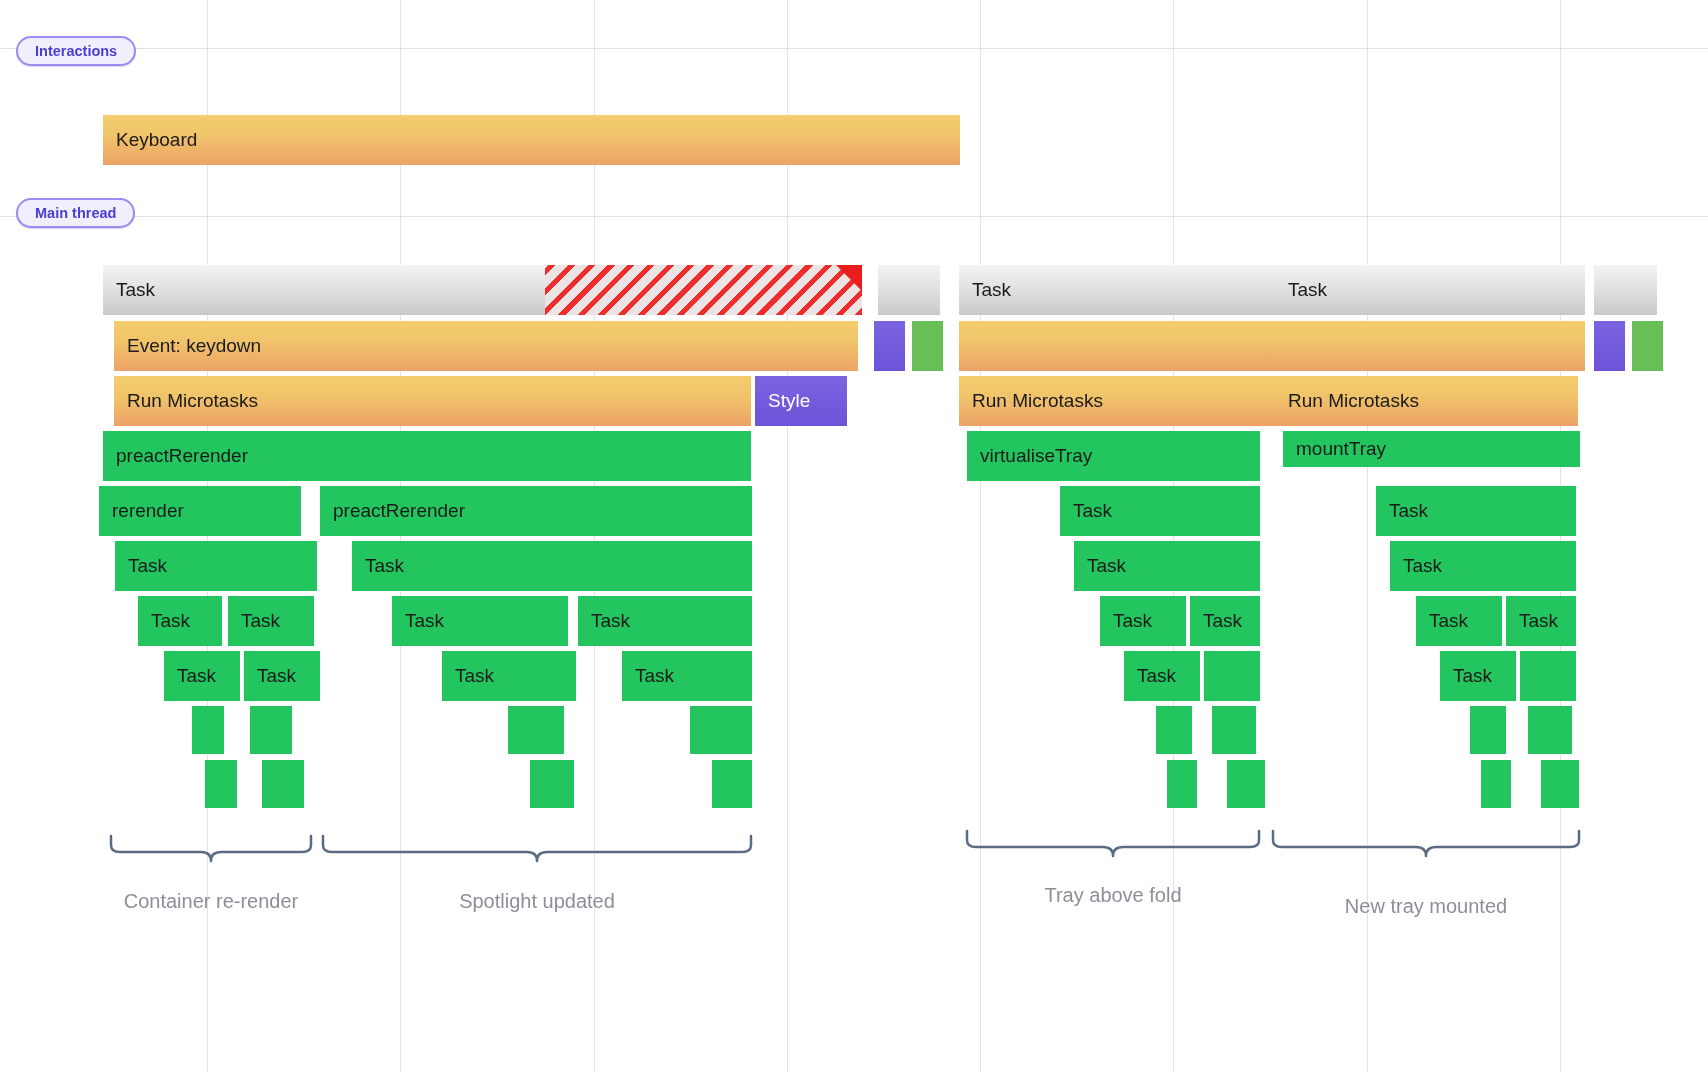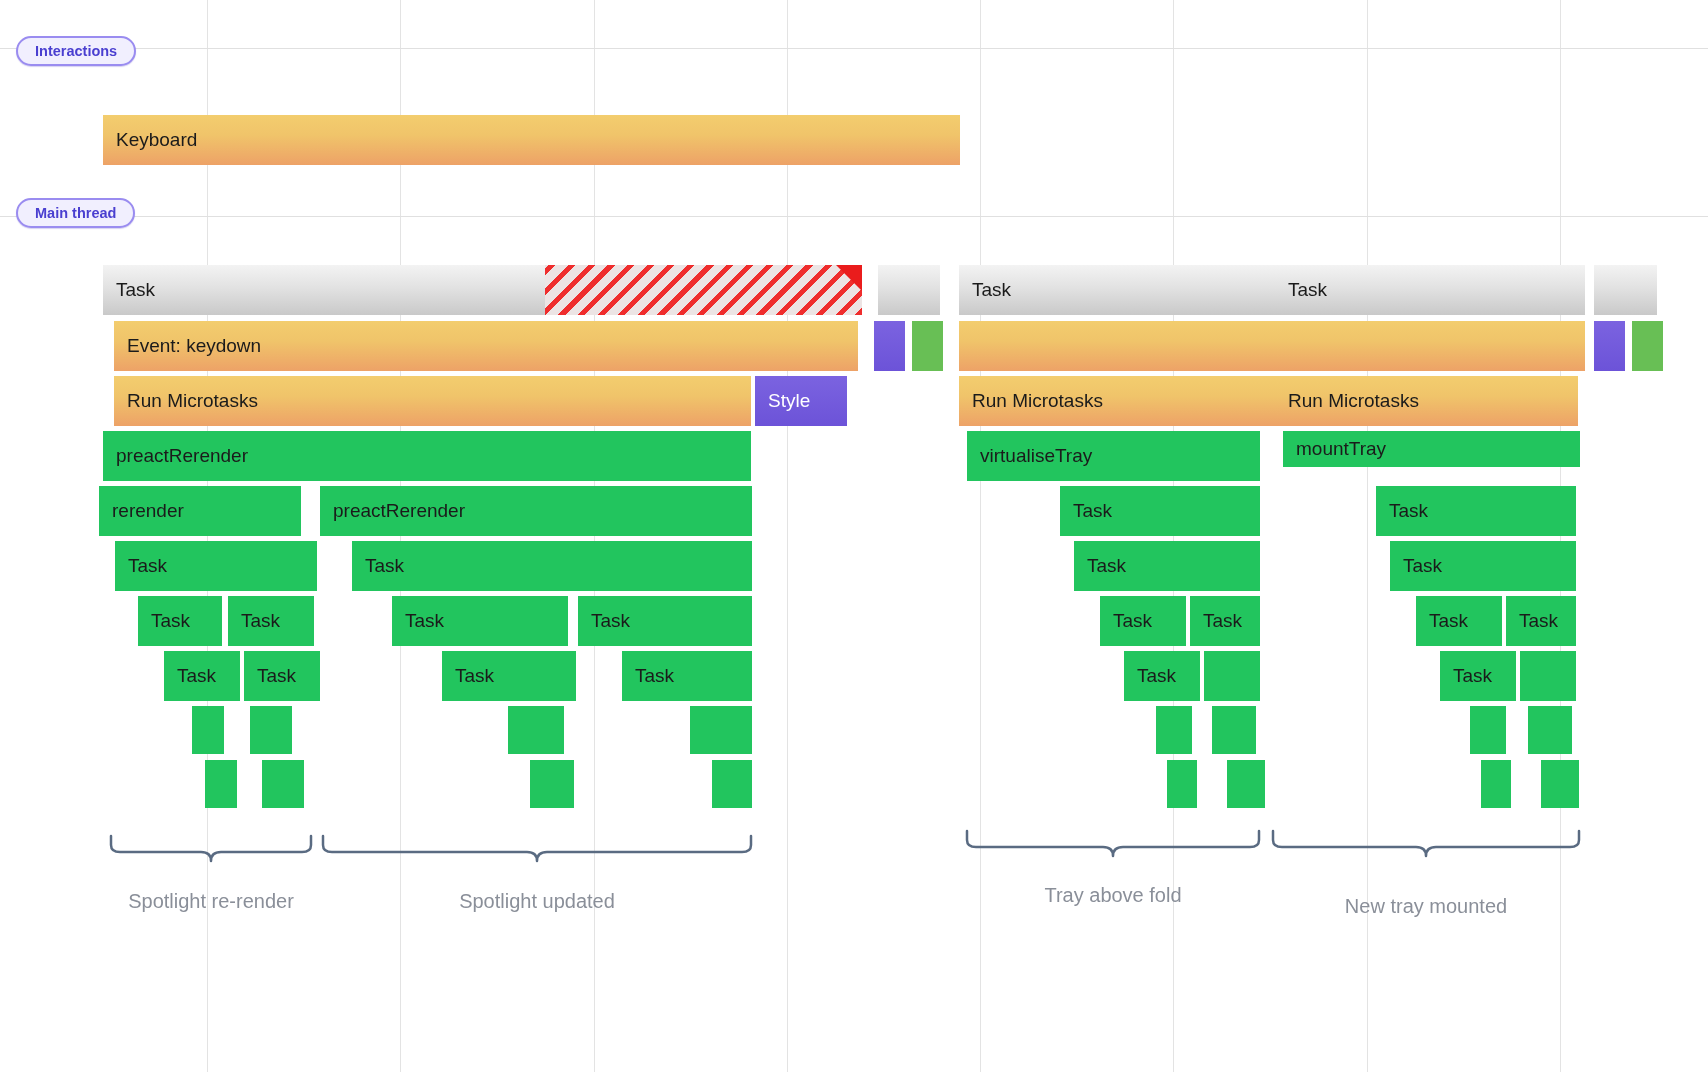--- a/index.html
+++ b/index.html
@@ -261,21 +261,21 @@
   <div id="long-task" class="hatch" style="left: 545px; top: 265px; width: 317px; height: 50px;">
       <div class="corner"></div>
     </div>
 
   <div id="annotations">
       <div class="brace" style="left: 110px; top: 835px;">
         <svg width="202" height="26">
           <path d="M 1,1 L 1,10 Q 1,17 10,17 L 91,17 Q 101,17 101,26 Q 101,17 111,17 L 192,17 Q 201,17 201,10 L 201,1" fill="none" stroke="#5a6b82" stroke-width="2.5" stroke-linecap="round" stroke-linejoin="round"></path>
         </svg>
       </div>
-      <div class="caption" style="left: 110px; top: 890px; width: 202px;">Spotlight re-render</div>
+      <div class="caption" style="left: 110px; top: 890px; width: 202px;">Container re-render</div>
       <div class="brace" style="left: 322px; top: 835px;">
         <svg width="430" height="26">
           <path d="M 1,1 L 1,10 Q 1,17 10,17 L 205,17 Q 215,17 215,26 Q 215,17 225,17 L 420,17 Q 429,17 429,10 L 429,1" fill="none" stroke="#5a6b82" stroke-width="2.5" stroke-linecap="round" stroke-linejoin="round"></path>
         </svg>
       </div>
       <div class="caption" style="left: 322px; top: 890px; width: 430px;">Spotlight updated</div>
       <div class="brace" style="left: 966px; top: 830px;">
         <svg width="294" height="26">
           <path d="M 1,1 L 1,10 Q 1,17 10,17 L 137,17 Q 147,17 147,26 Q 147,17 157,17 L 284,17 Q 293,17 293,10 L 293,1" fill="none" stroke="#5a6b82" stroke-width="2.5" stroke-linecap="round" stroke-linejoin="round"></path>
         </svg>

